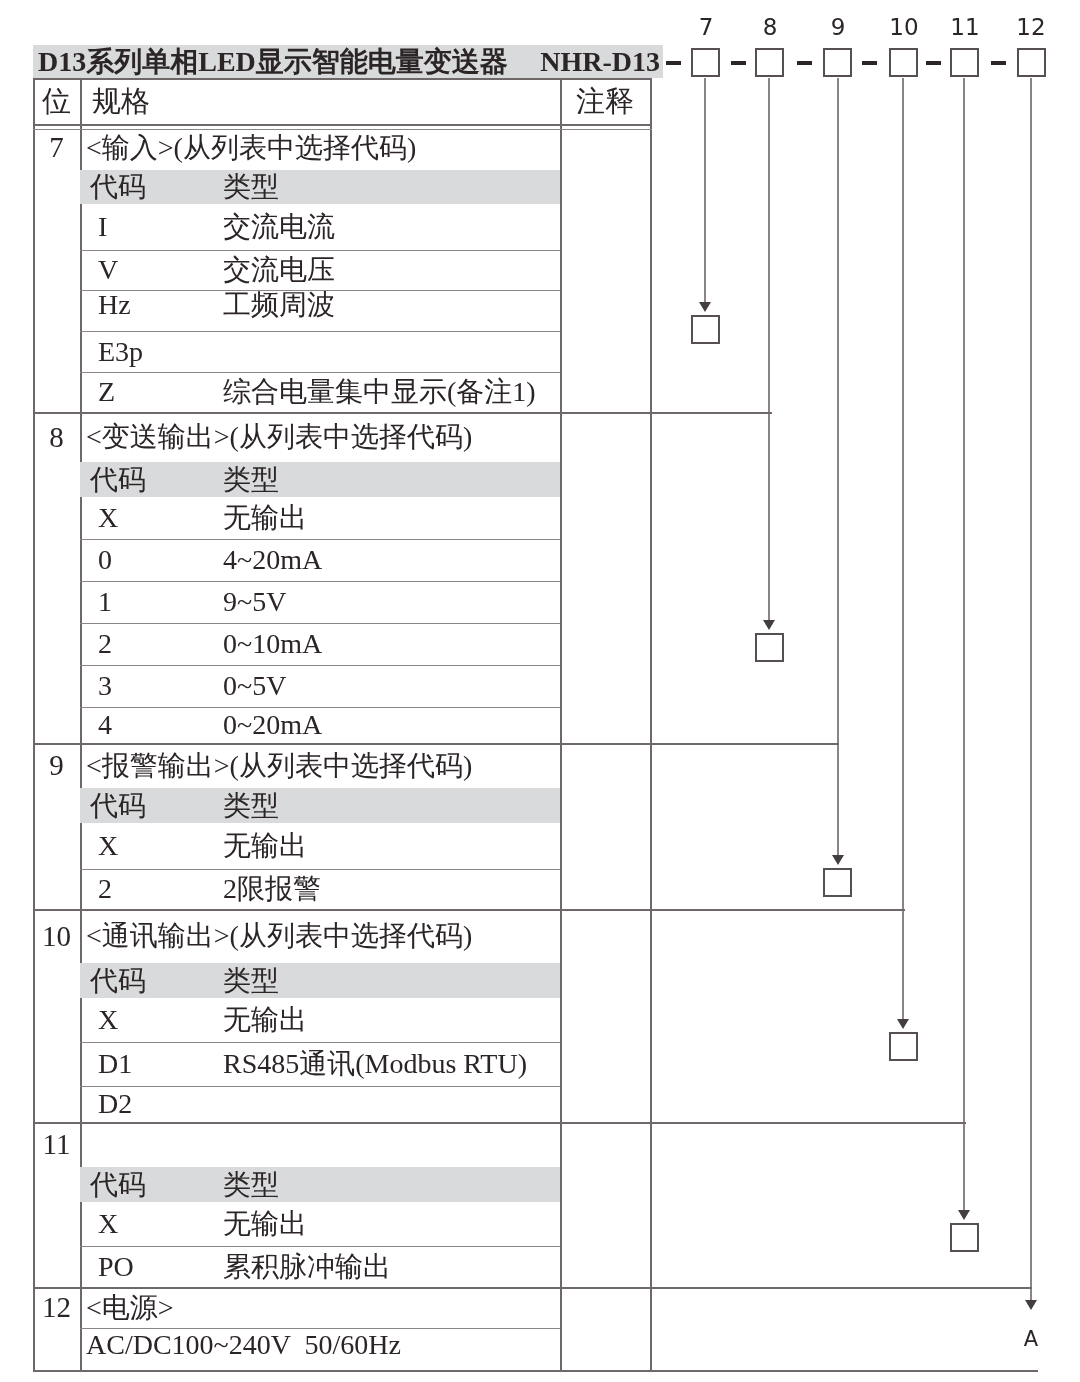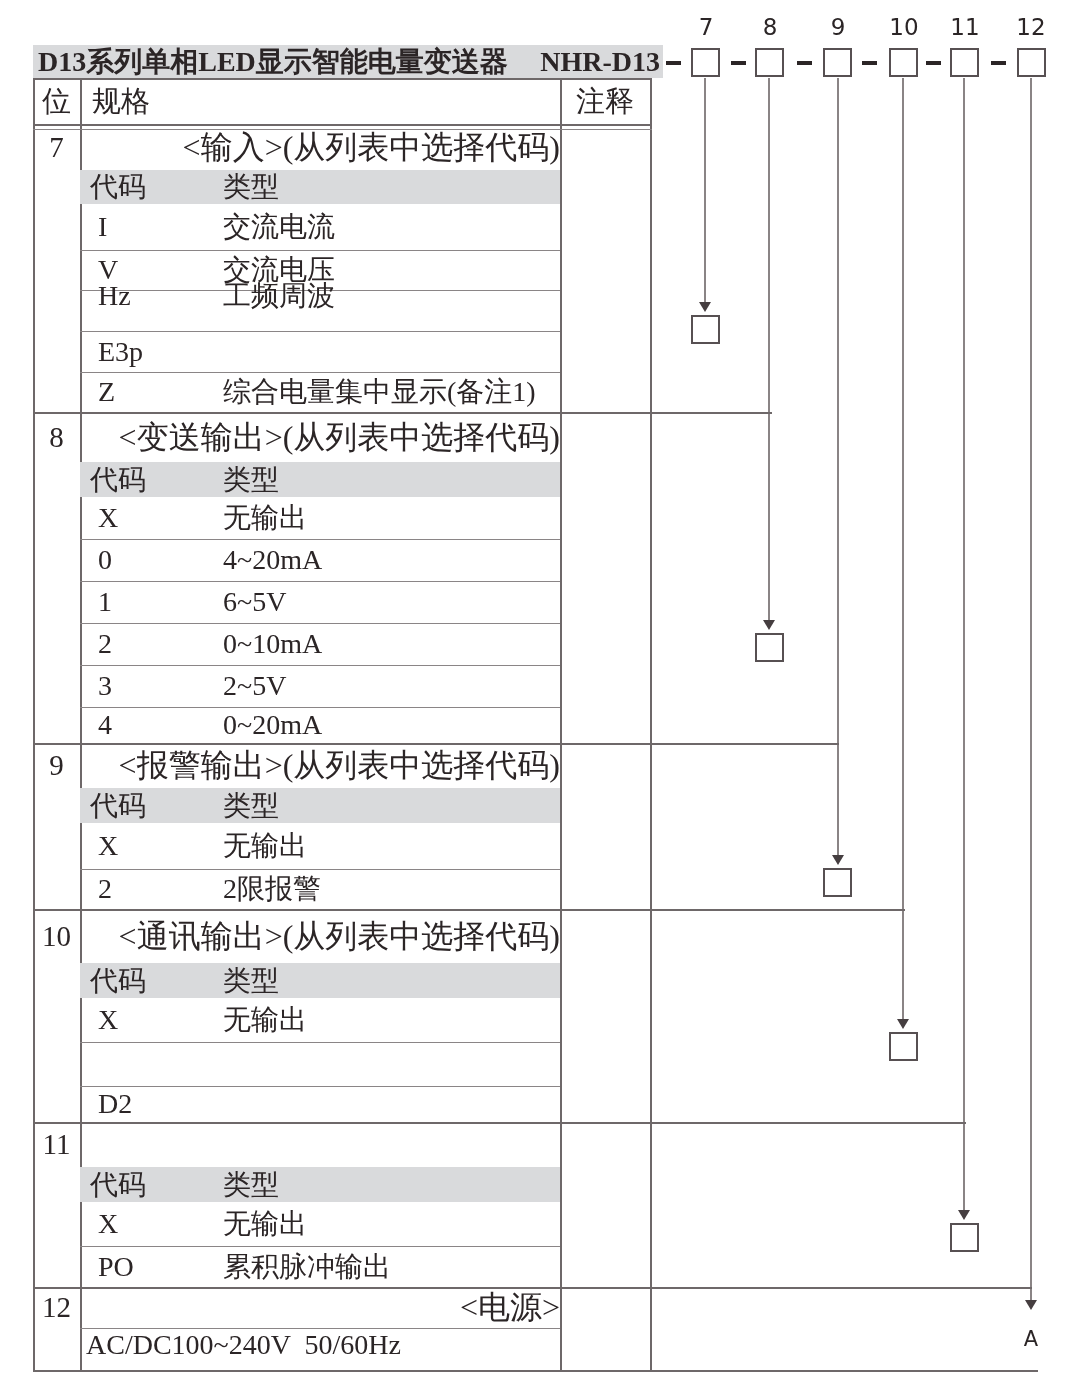--- a/index.html
+++ b/index.html
@@ -27,21 +27,21 @@
     border-right:6px solid transparent;border-top:10px solid #453e40;}
   .sq{position:absolute;width:25px;height:25px;background:#fff;border:2px solid #575052;}
   .alabel{position:absolute;width:36px;text-align:center;
     font-family:"DejaVu Sans","Liberation Sans",sans-serif;font-size:21px;color:#2b2526;}
   
   .band{position:absolute;left:80px;width:480px;background:#d9dadc;}
   .band .bcode{position:absolute;left:10px;top:0;bottom:0;font-size:28px;}
   .band .btype{position:absolute;left:143px;top:0;bottom:0;font-size:28px;}
   .hdr{position:absolute;font-size:29px;}
   .posnum{position:absolute;left:33px;width:47px;text-align:center;font-size:29px;}
-  .sectitle{position:absolute;left:86px;width:474px;font-size:32px;white-space:nowrap;text-align:right;}
+  .sectitle{position:absolute;left:86px;width:474px;font-size:28px;white-space:nowrap;}
   .opt{position:absolute;left:80px;width:480px;font-size:28px;}
   .opt .code{position:absolute;left:18px;}
   .opt .typ{position:absolute;left:143px;white-space:nowrap;}
   .specline{position:absolute;left:86px;width:474px;font-size:28px;white-space:pre;}
 </style>
 </head>
 <body>
 
 <div class="page">
 
@@ -136,21 +136,21 @@
     <span class="btype" style="line-height:34px">类型</span>
   </div>
   <div class="opt" style="top:204px;height:46px;line-height:46px">
     <span class="code">I</span>
     <span class="typ">交流电流</span>
   </div>
   <div class="opt" style="top:250px;height:40px;line-height:40px">
     <span class="code">V</span>
     <span class="typ">交流电压</span>
   </div>
-  <div class="opt" style="top:275px;height:41px;line-height:41px">
+  <div class="opt" style="top:284px;height:41px;line-height:41px">
     <span class="code">Hz</span>
     <span class="typ">工频周波</span>
   </div>
   <div class="opt" style="top:331px;height:41px;line-height:41px">
     <span class="code">E3p</span>
   </div>
   <div class="opt" style="top:372px;height:40px;line-height:40px">
     <span class="code">Z</span>
     <span class="typ">综合电量集中显示(备注1)</span>
   </div>
@@ -164,29 +164,29 @@
   <div class="opt" style="top:497px;height:42px;line-height:42px">
     <span class="code">X</span>
     <span class="typ">无输出</span>
   </div>
   <div class="opt" style="top:539px;height:42px;line-height:42px">
     <span class="code">0</span>
     <span class="typ">4~20mA</span>
   </div>
   <div class="opt" style="top:581px;height:42px;line-height:42px">
     <span class="code">1</span>
-    <span class="typ">6~5V</span>
+    <span class="typ">9~5V</span>
   </div>
   <div class="opt" style="top:623px;height:42px;line-height:42px">
     <span class="code">2</span>
     <span class="typ">0~10mA</span>
   </div>
   <div class="opt" style="top:665px;height:42px;line-height:42px">
     <span class="code">3</span>
-    <span class="typ">2~5V</span>
+    <span class="typ">0~5V</span>
   </div>
   <div class="opt" style="top:707px;height:36px;line-height:36px">
     <span class="code">4</span>
     <span class="typ">0~20mA</span>
   </div>
 
   <div class="posnum" style="top:743px;height:45px;line-height:45px">9</div>
   <div class="sectitle" style="top:743px;height:42px;line-height:45px">&lt;报警输出&gt;(从列表中选择代码)</div>
   <div class="band" style="top:788px;height:35px">
     <span class="bcode" style="line-height:35px">代码</span>
@@ -204,20 +204,24 @@
   <div class="posnum" style="top:909px;height:54px;line-height:54px">10</div>
   <div class="sectitle" style="top:909px;height:54px;line-height:54px">&lt;通讯输出&gt;(从列表中选择代码)</div>
   <div class="band" style="top:963px;height:35px">
     <span class="bcode" style="line-height:35px">代码</span>
     <span class="btype" style="line-height:35px">类型</span>
   </div>
   <div class="opt" style="top:998px;height:44px;line-height:44px">
     <span class="code">X</span>
     <span class="typ">无输出</span>
   </div>
+  <div class="opt" style="top:1042px;height:44px;line-height:44px">
+    <span class="code">D1</span>
+    <span class="typ">RS485通讯(Modbus RTU)</span>
+  </div>
   <div class="opt" style="top:1086px;height:36px;line-height:36px">
     <span class="code">D2</span>
   </div>
 
   <div class="posnum" style="top:1122px;height:45px;line-height:45px">11</div>
   <div class="band" style="top:1167px;height:35px">
     <span class="bcode" style="line-height:35px">代码</span>
     <span class="btype" style="line-height:35px">类型</span>
   </div>
   <div class="opt" style="top:1202px;height:44px;line-height:44px">

